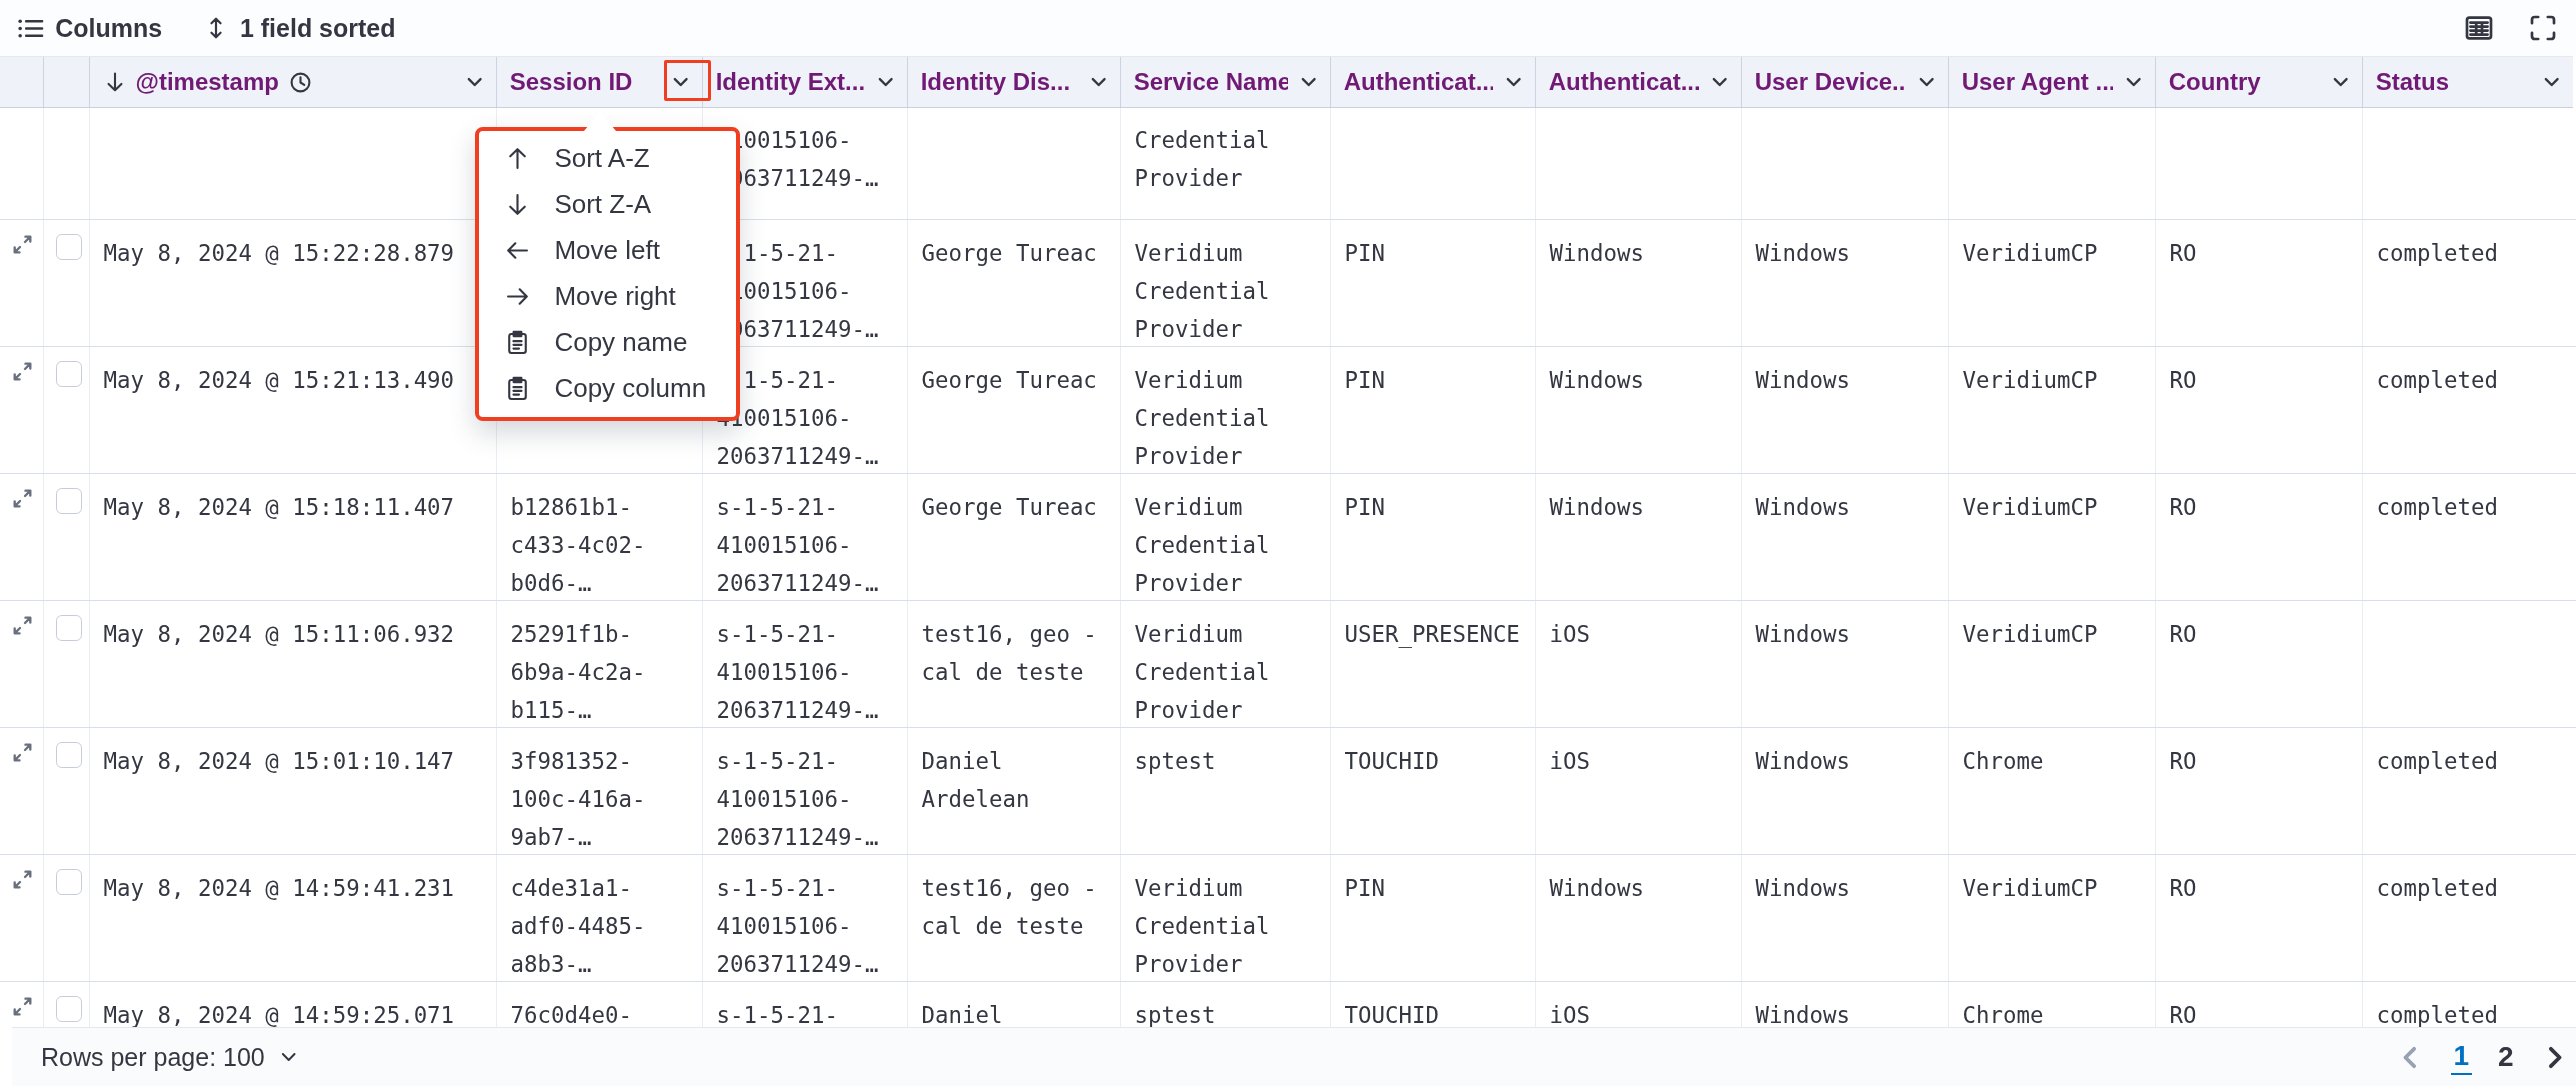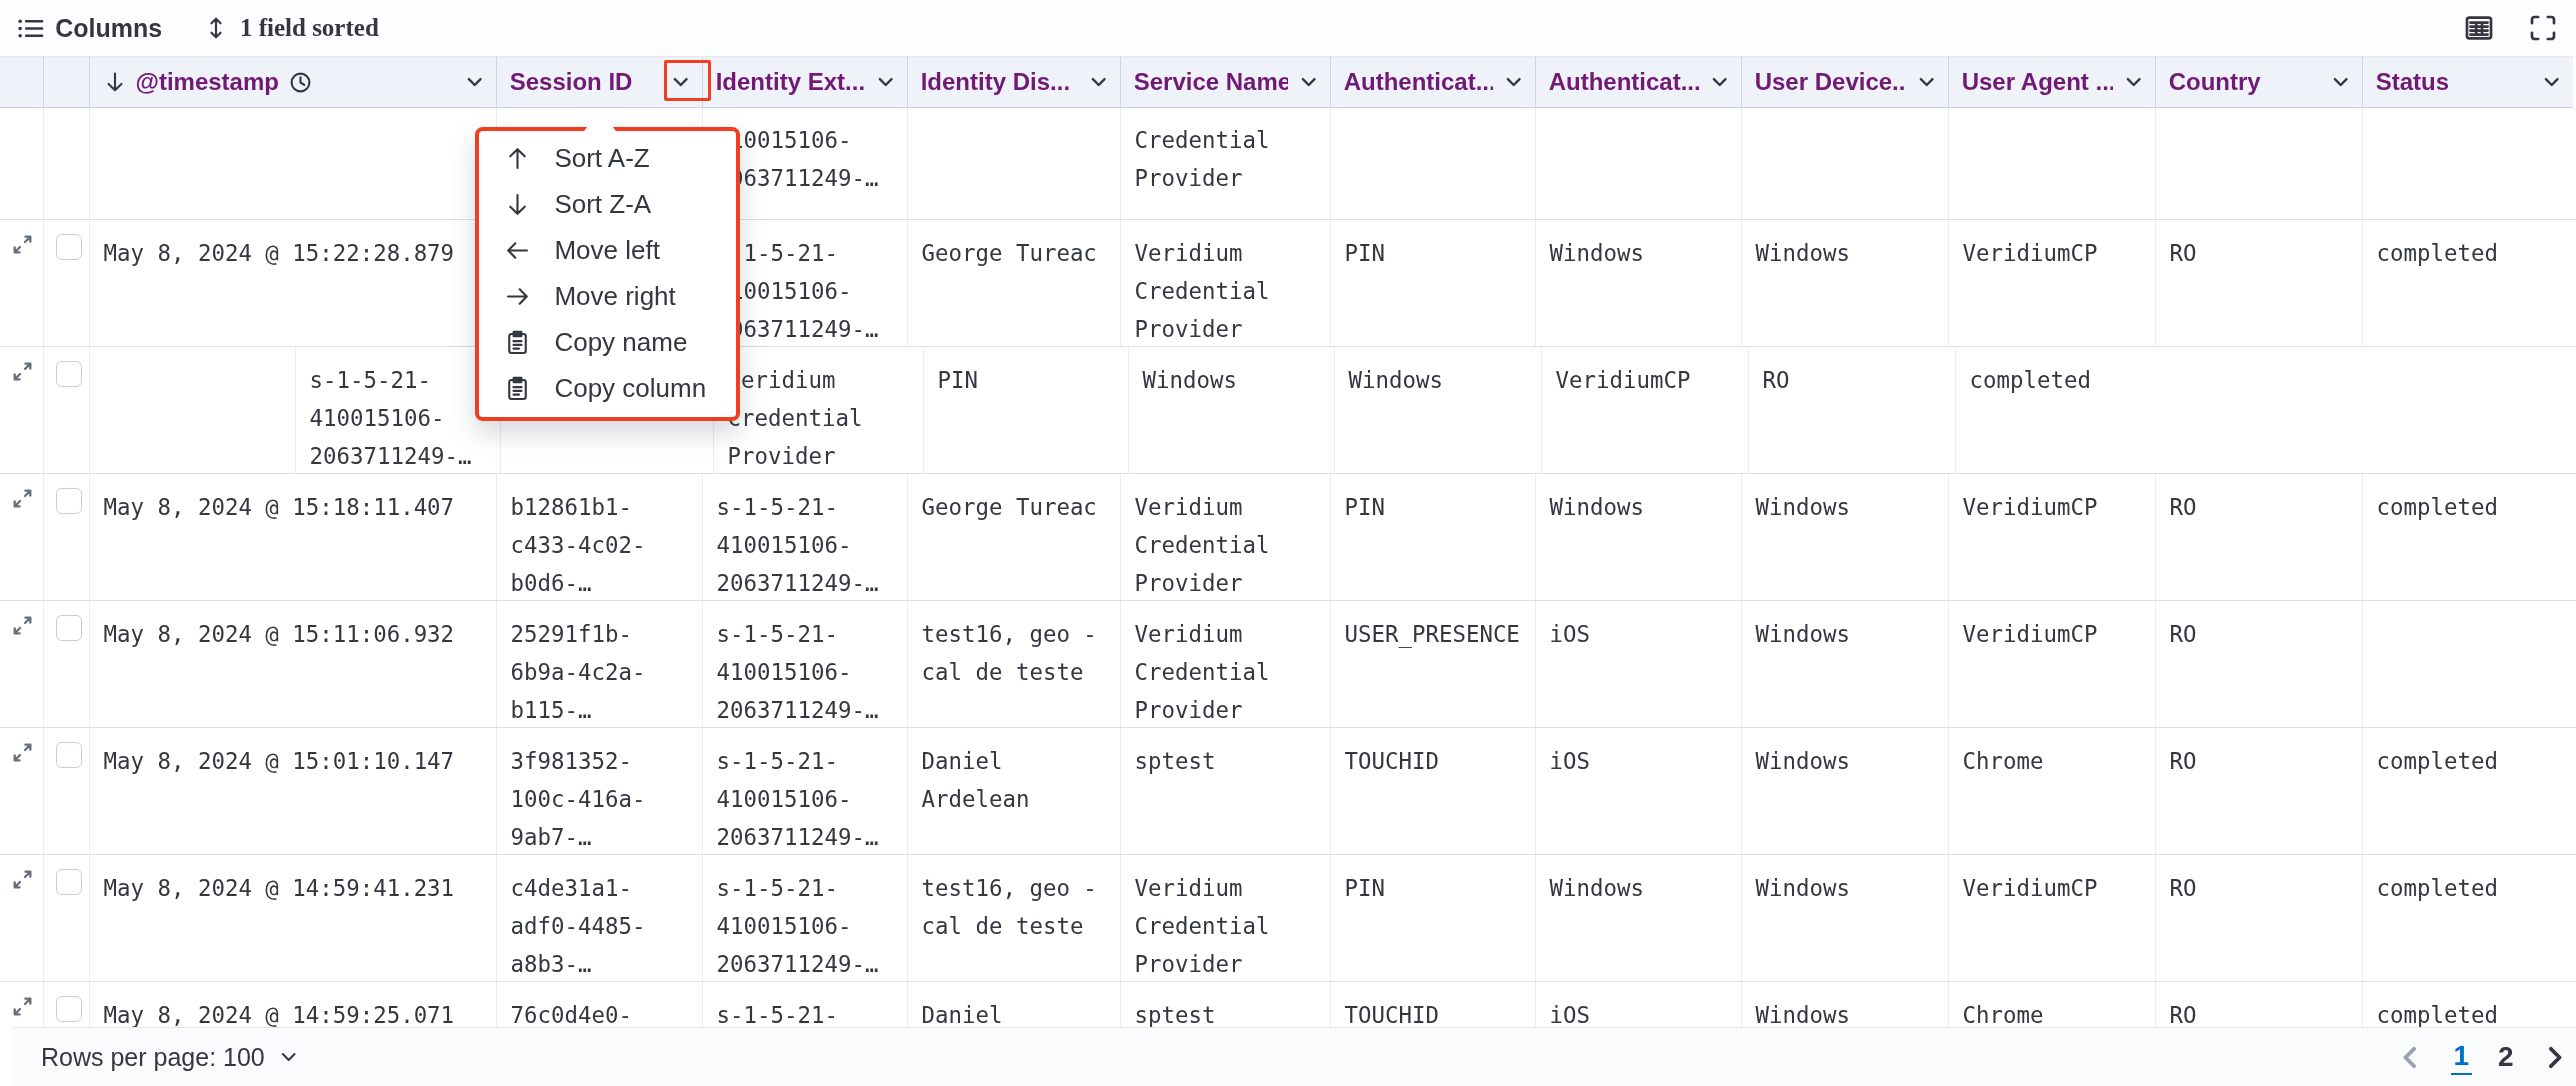--- a/index.html
+++ b/index.html
@@ -3,21 +3,21 @@
 <meta charset="utf-8">
 <style>
   :root{ --annot:#f03e20; --blue:#0071c2; --text:#343741; }
   html,body{margin:0;padding:0;background:#fff;}
   .app{position:relative;width:2576px;height:1086px;overflow:hidden;background:#fff;
        font-family:"Liberation Sans",sans-serif;color:var(--text);}
 
   
   .toolbar{position:absolute;left:0;top:0;width:100%;height:56px;display:flex;align-items:center;background:#fcfdff;}
   .tbtn{display:flex;align-items:center;gap:10.7px;font-size:25px;font-weight:700;color:var(--text);cursor:pointer;}
-  .tbtn+.tbtn{margin-left:41px;font-family:Liberation Serif, serif;}
+  .tbtn+.tbtn{margin-left:41px;}
   .toolbar-left{display:flex;align-items:center;padding-left:15.6px;}
   .toolbar-right{margin-left:auto;display:flex;align-items:center;gap:32px;padding-right:16.6px;}
   .tic{display:flex;align-items:center;}
 
   
   .grid-header{position:absolute;left:0;top:56px;height:52px;display:flex;background:#eff2f8;
                border-top:1px solid #e4e9f1;border-bottom:1px solid #c9d1df;box-sizing:border-box;}
   .hcell{flex:none;display:flex;align-items:center;gap:8.8px;padding:0 9.7px 0 12.7px;box-sizing:border-box;
          border-right:1px solid #ccd4e2;font-size:24px;font-weight:700;color:#701a75;white-space:nowrap;overflow:hidden;}
   .hlabel{overflow:hidden;text-overflow:clip;}
@@ -269,20 +269,23 @@
         </div>
         <div class="cell c12">
           <div class="line">completed</div>
         </div>
       </div>
       <div class="grid-row">
         <div class="cell ctrl c0"><span><svg width="25" height="25" viewBox="0 0 16 16" fill="none" stroke="#69707d" style="color:#69707d" stroke-width="1.5" stroke-linecap="round" stroke-linejoin="round">
               <path d="M6.4 9.6L3 13m0 0v-3.1M3 13h3.1M9.6 6.4L13 3m0 0v3.1M13 3H9.9"></path>
             </svg></span></div>
         <div class="cell ctrl c1"><span class="checkbox"></span></div>
+        <div class="cell c2">
+          <div class="line">May 8, 2024 @ 15:21:13.490</div>
+        </div>
         <div class="cell c3"></div>
         <div class="cell c4">
           <div class="line">s-1-5-21-</div>
           <div class="line">410015106-</div>
           <div class="line">2063711249-…</div>
         </div>
         <div class="cell c5">
           <div class="line">George Tureac</div>
         </div>
         <div class="cell c6">

